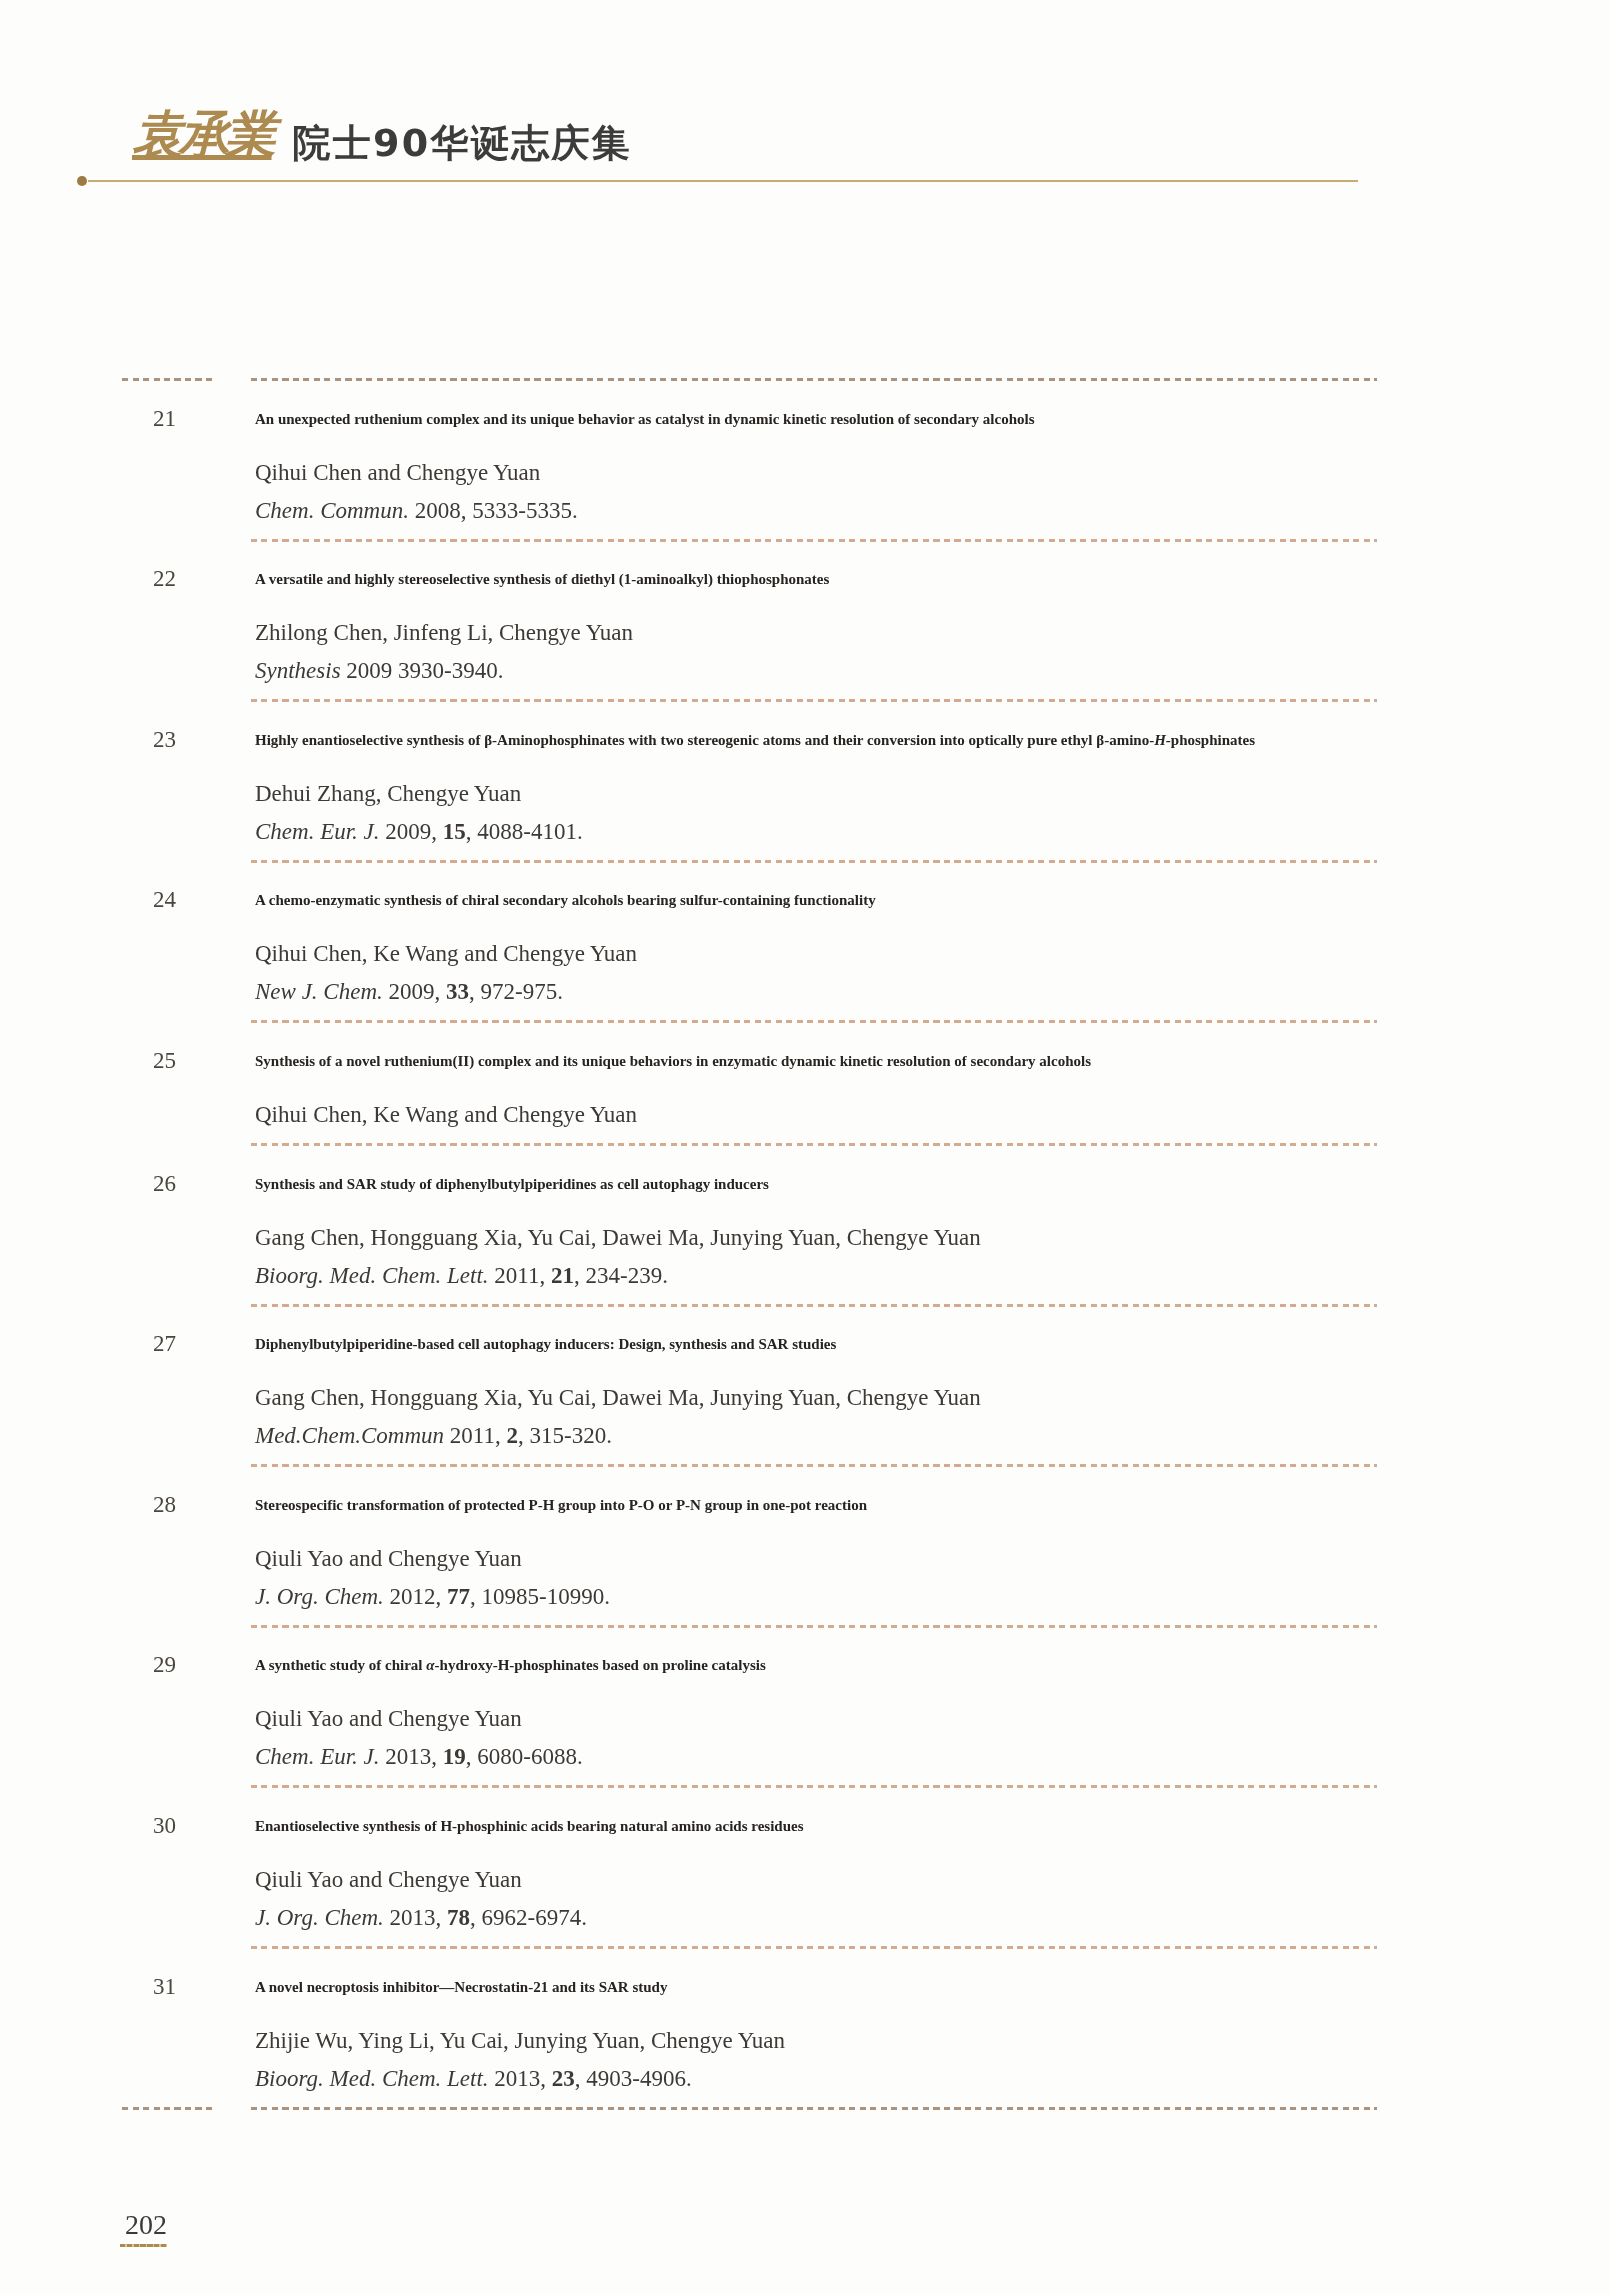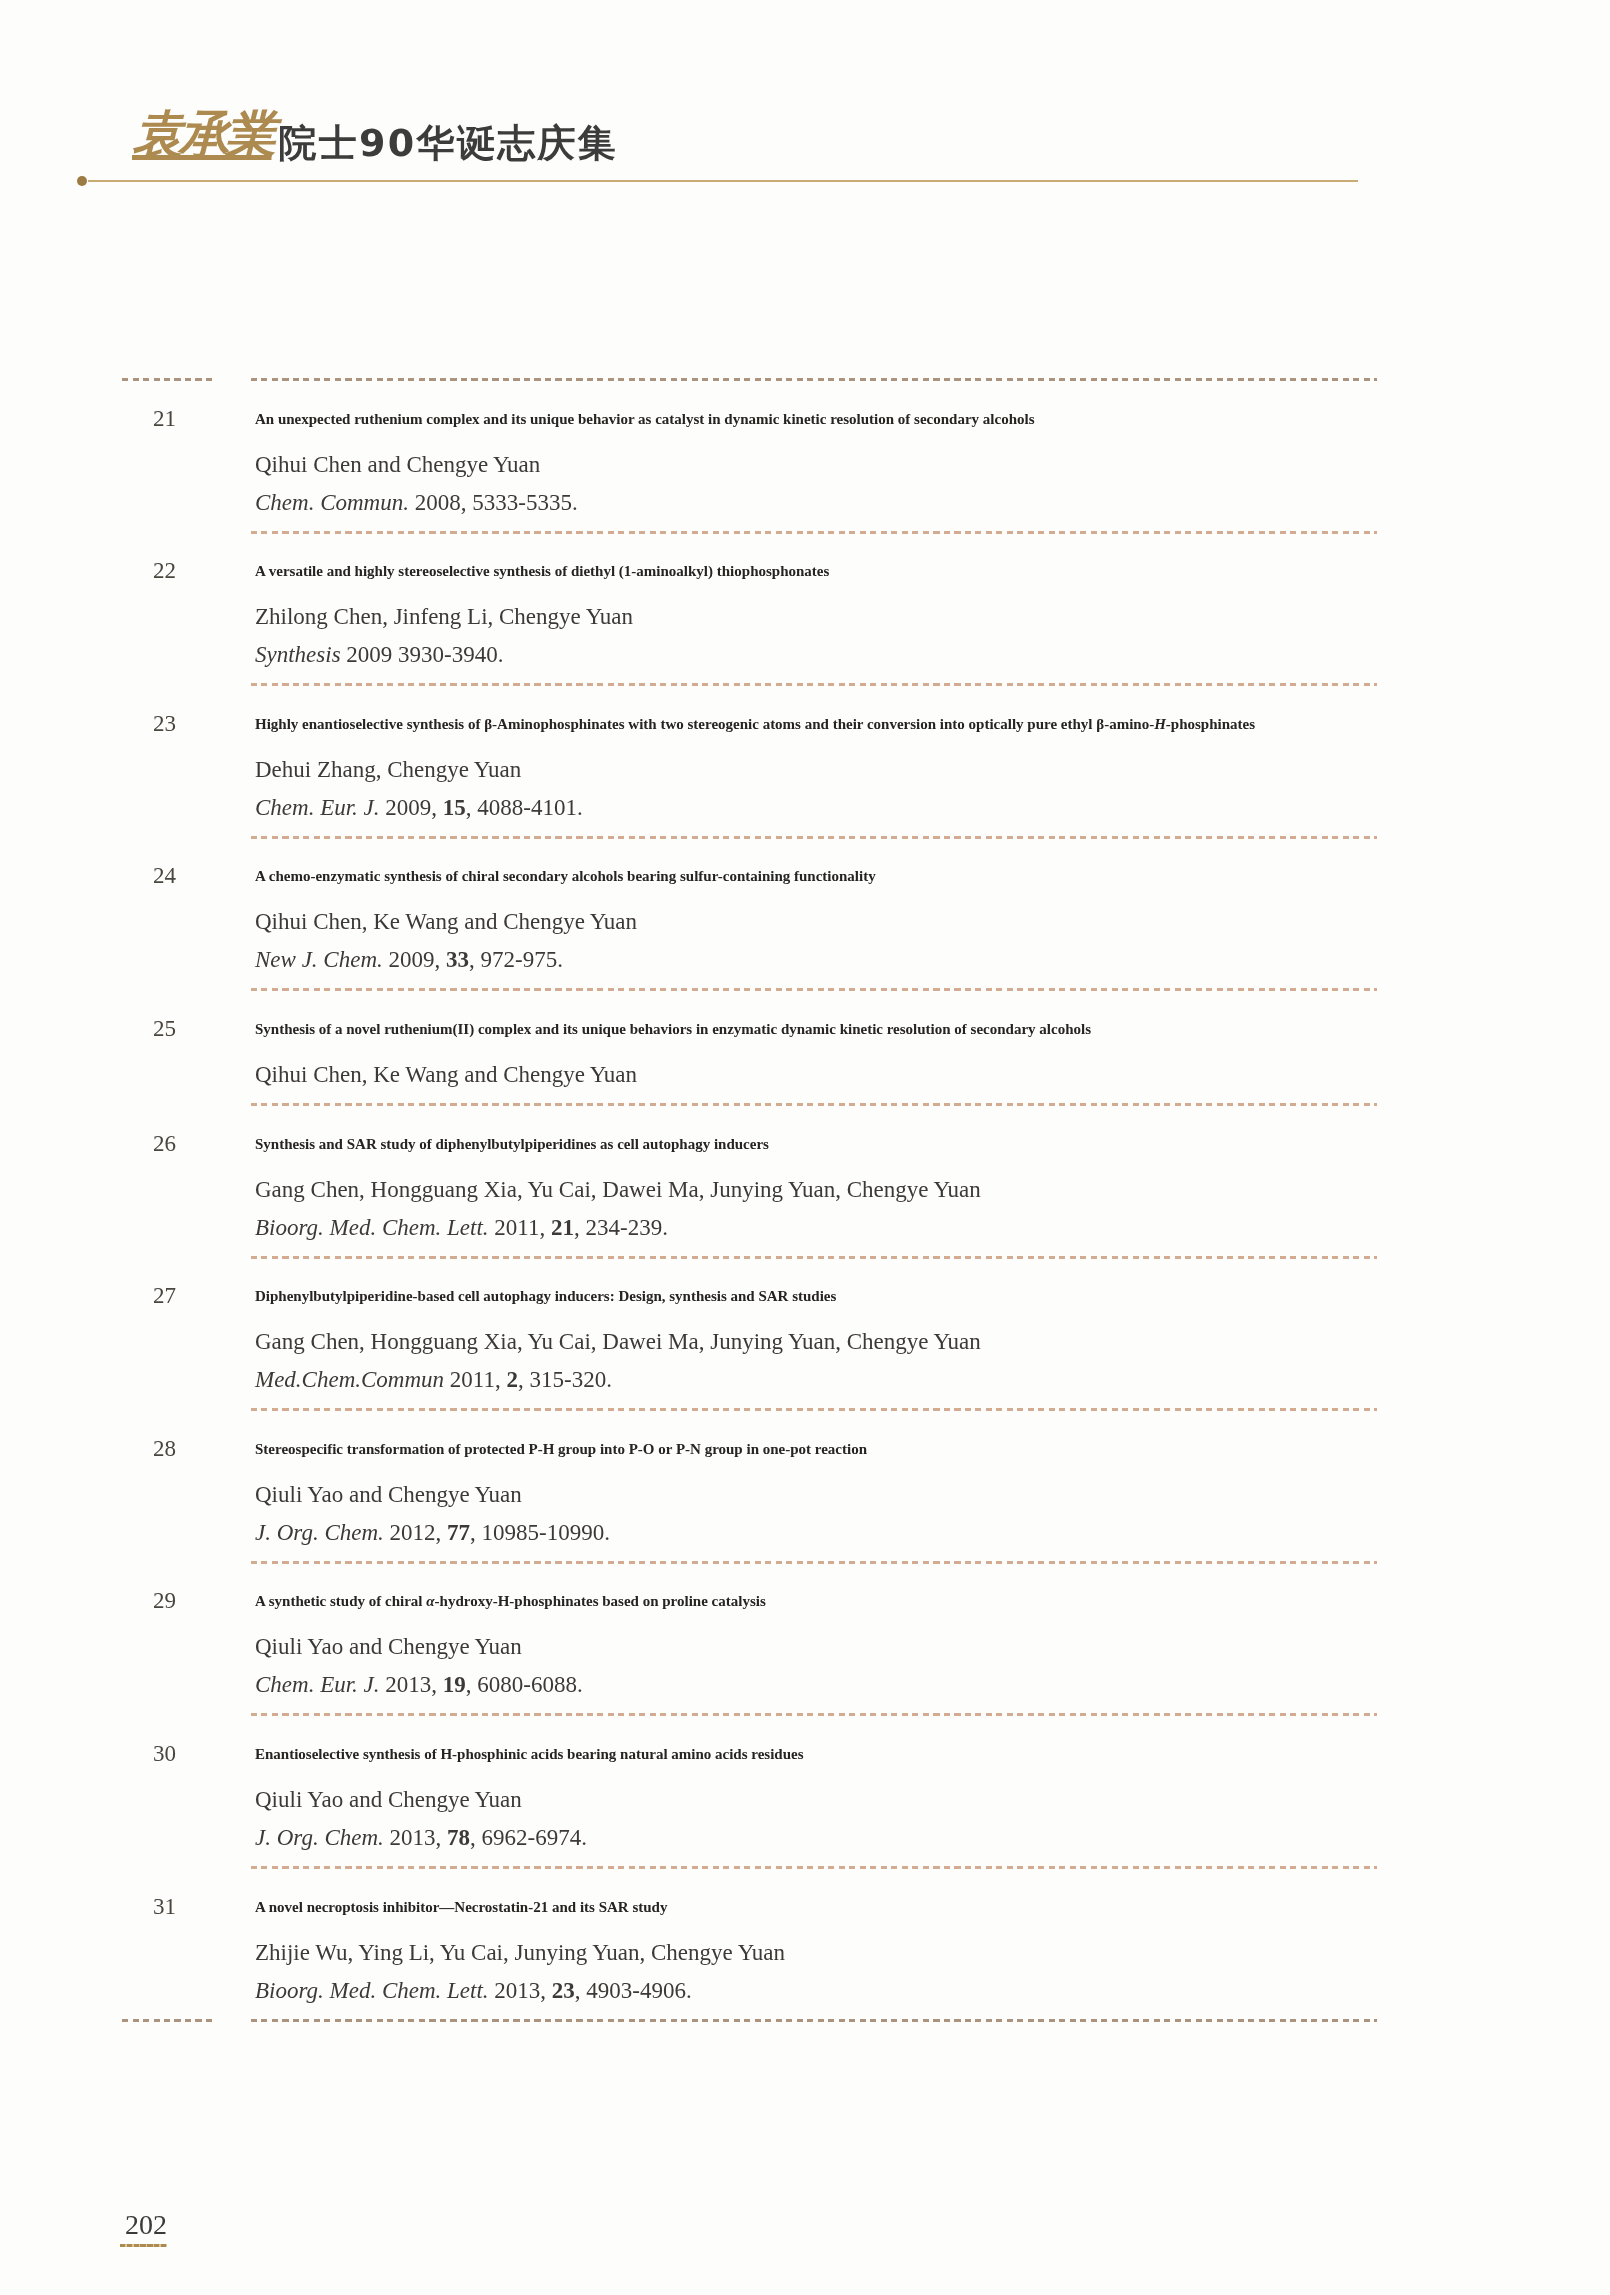--- a/index.html
+++ b/index.html
@@ -27,21 +27,21 @@
     display:flex; align-items:center;
   }
   .calligraphy {
     font-family:"DejaVu Serif",serif;
     font-size:51px; line-height:90px; font-weight:700; font-style:italic;
     color:var(--accent_gold); letter-spacing:-4.5px; white-space:nowrap;text-decoration:underline;
   }
   .subtitle {
     font-family:"DejaVu Sans","Liberation Sans",sans-serif;
     font-size:38px; font-weight:600; color:#3c3c3c;
-    letter-spacing:2.3px; margin-left:7px; margin-top:19.6px; white-space:nowrap;
+    letter-spacing:2.3px; margin-left:21px; margin-top:19.6px; white-space:nowrap;
   }
   .header-rule {
     position:absolute; top:176px; left:77px; width:1281px;
     display:flex; align-items:center;
   }
   .header-rule .dot {
     width:9.8px; height:9.8px; border-radius:50%;
     background:var(--dot_gold); flex:0 0 auto;
   }
   .header-rule .line {
@@ -68,21 +68,21 @@
     padding:19.6px 0 9px 153px;
   }
   .entry-number {
     font-size:23px; line-height:36px; color:var(--number_color);
   }
   .entry-title {
     font-size:15px; line-height:36px; font-weight:700;
     color:var(--title_color); text-align:justify;
   }
   .entry-authors {
-    font-size:23px; line-height:38px; color:var(--body_color); margin-top:9px;
+    font-size:23px; line-height:38px; color:var(--body_color); margin-top:17px;
   }
   .entry-citation {
     font-size:23px; line-height:38px; color:var(--body_color);
   }
   .entry-citation i, .entry-title i { font-style:italic;font-family:Liberation Serif, serif; }
   .entry-citation b { font-weight:700; }
 
   
   .footer { position:absolute; top:2209px; left:120px; }
   .page-number { font-size:28px; color:#3a3a3a; line-height:32px;text-align:right; }

